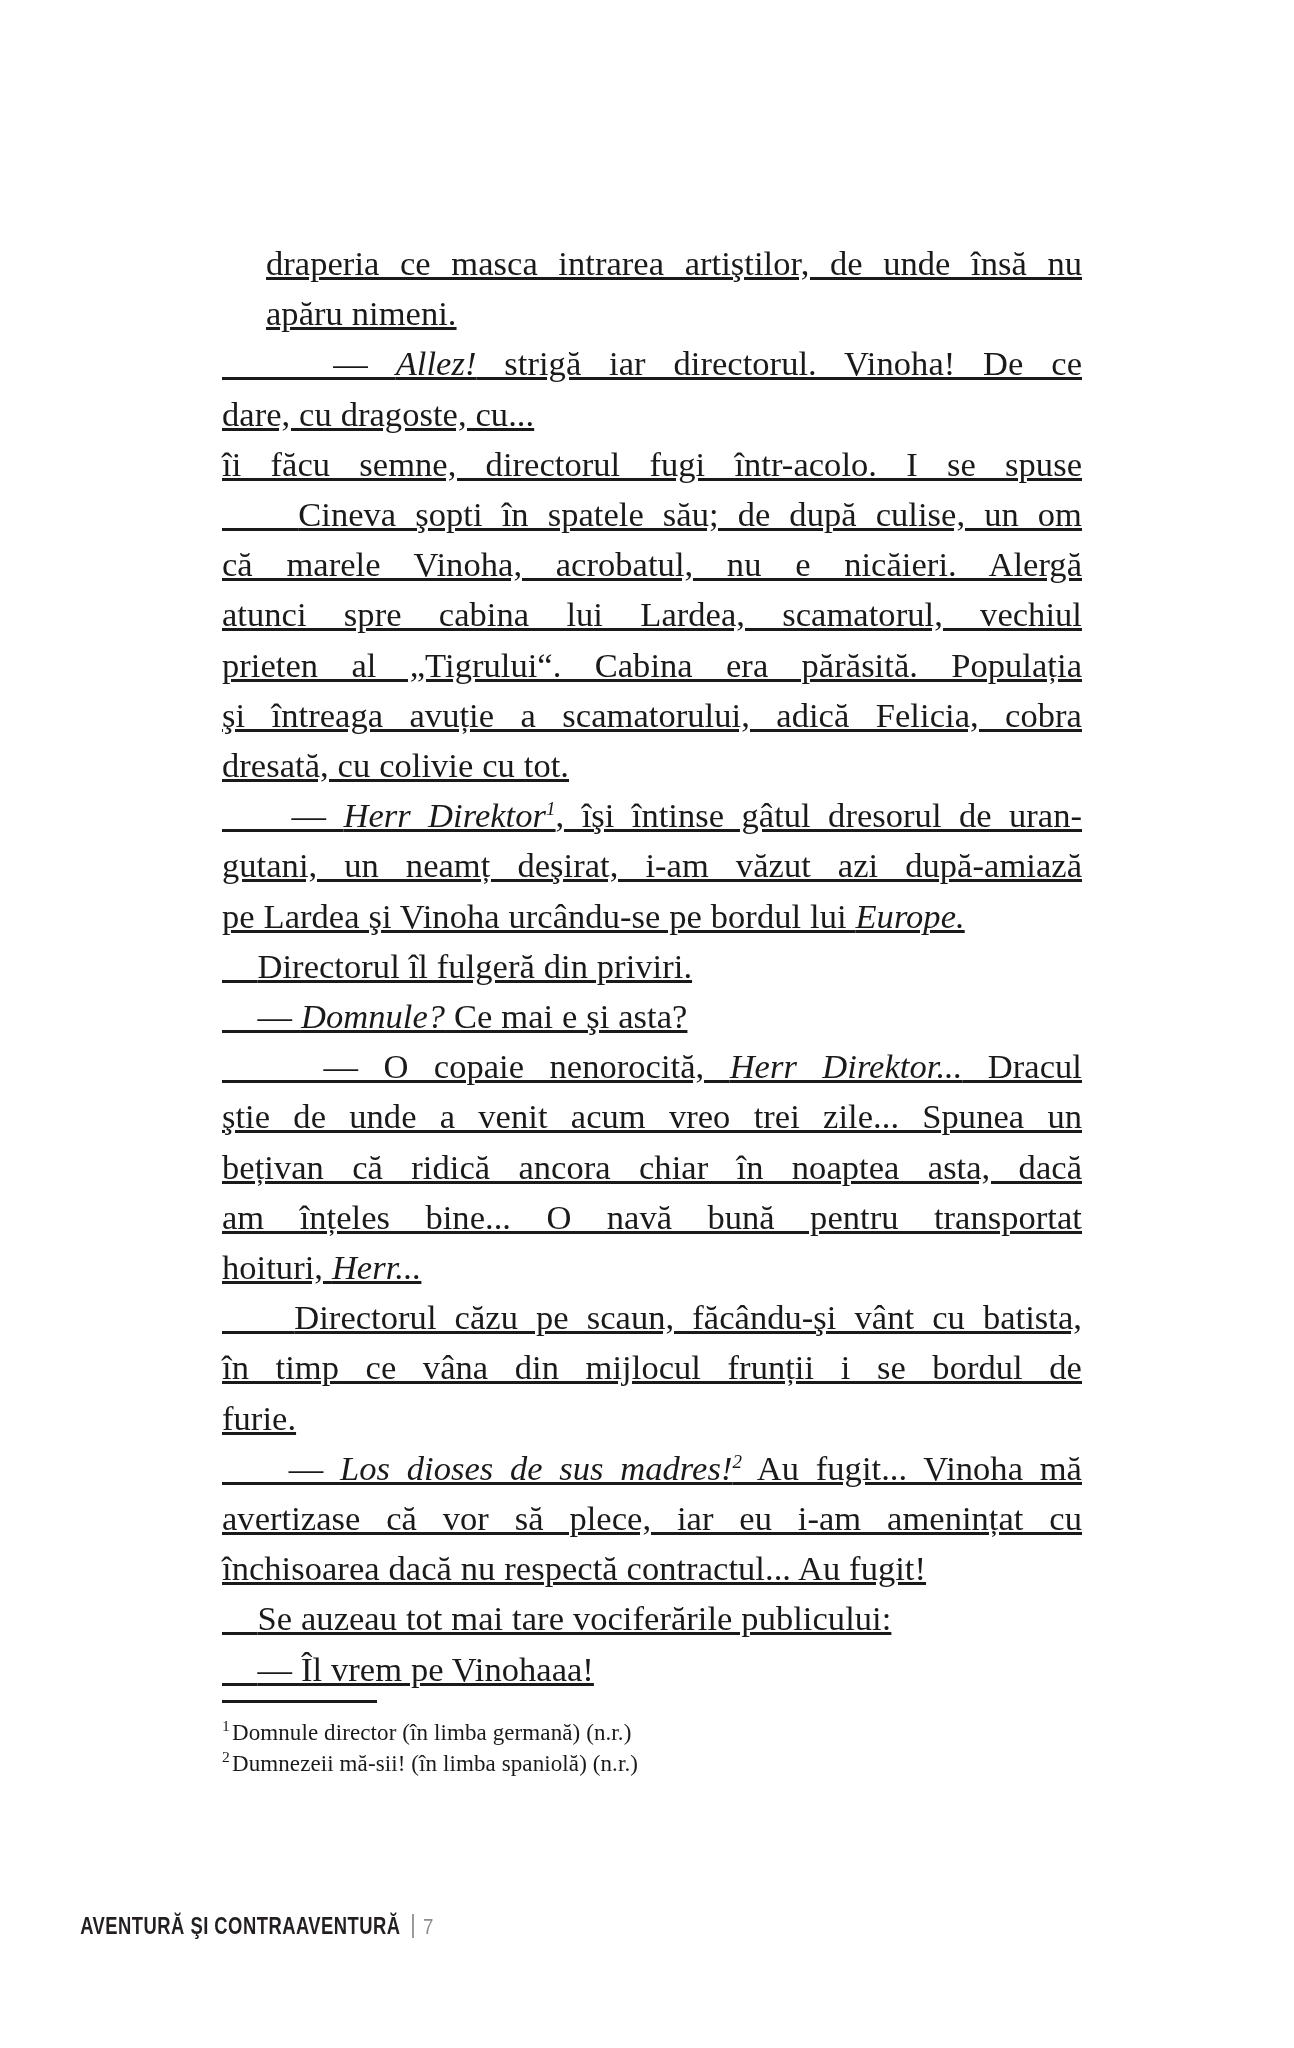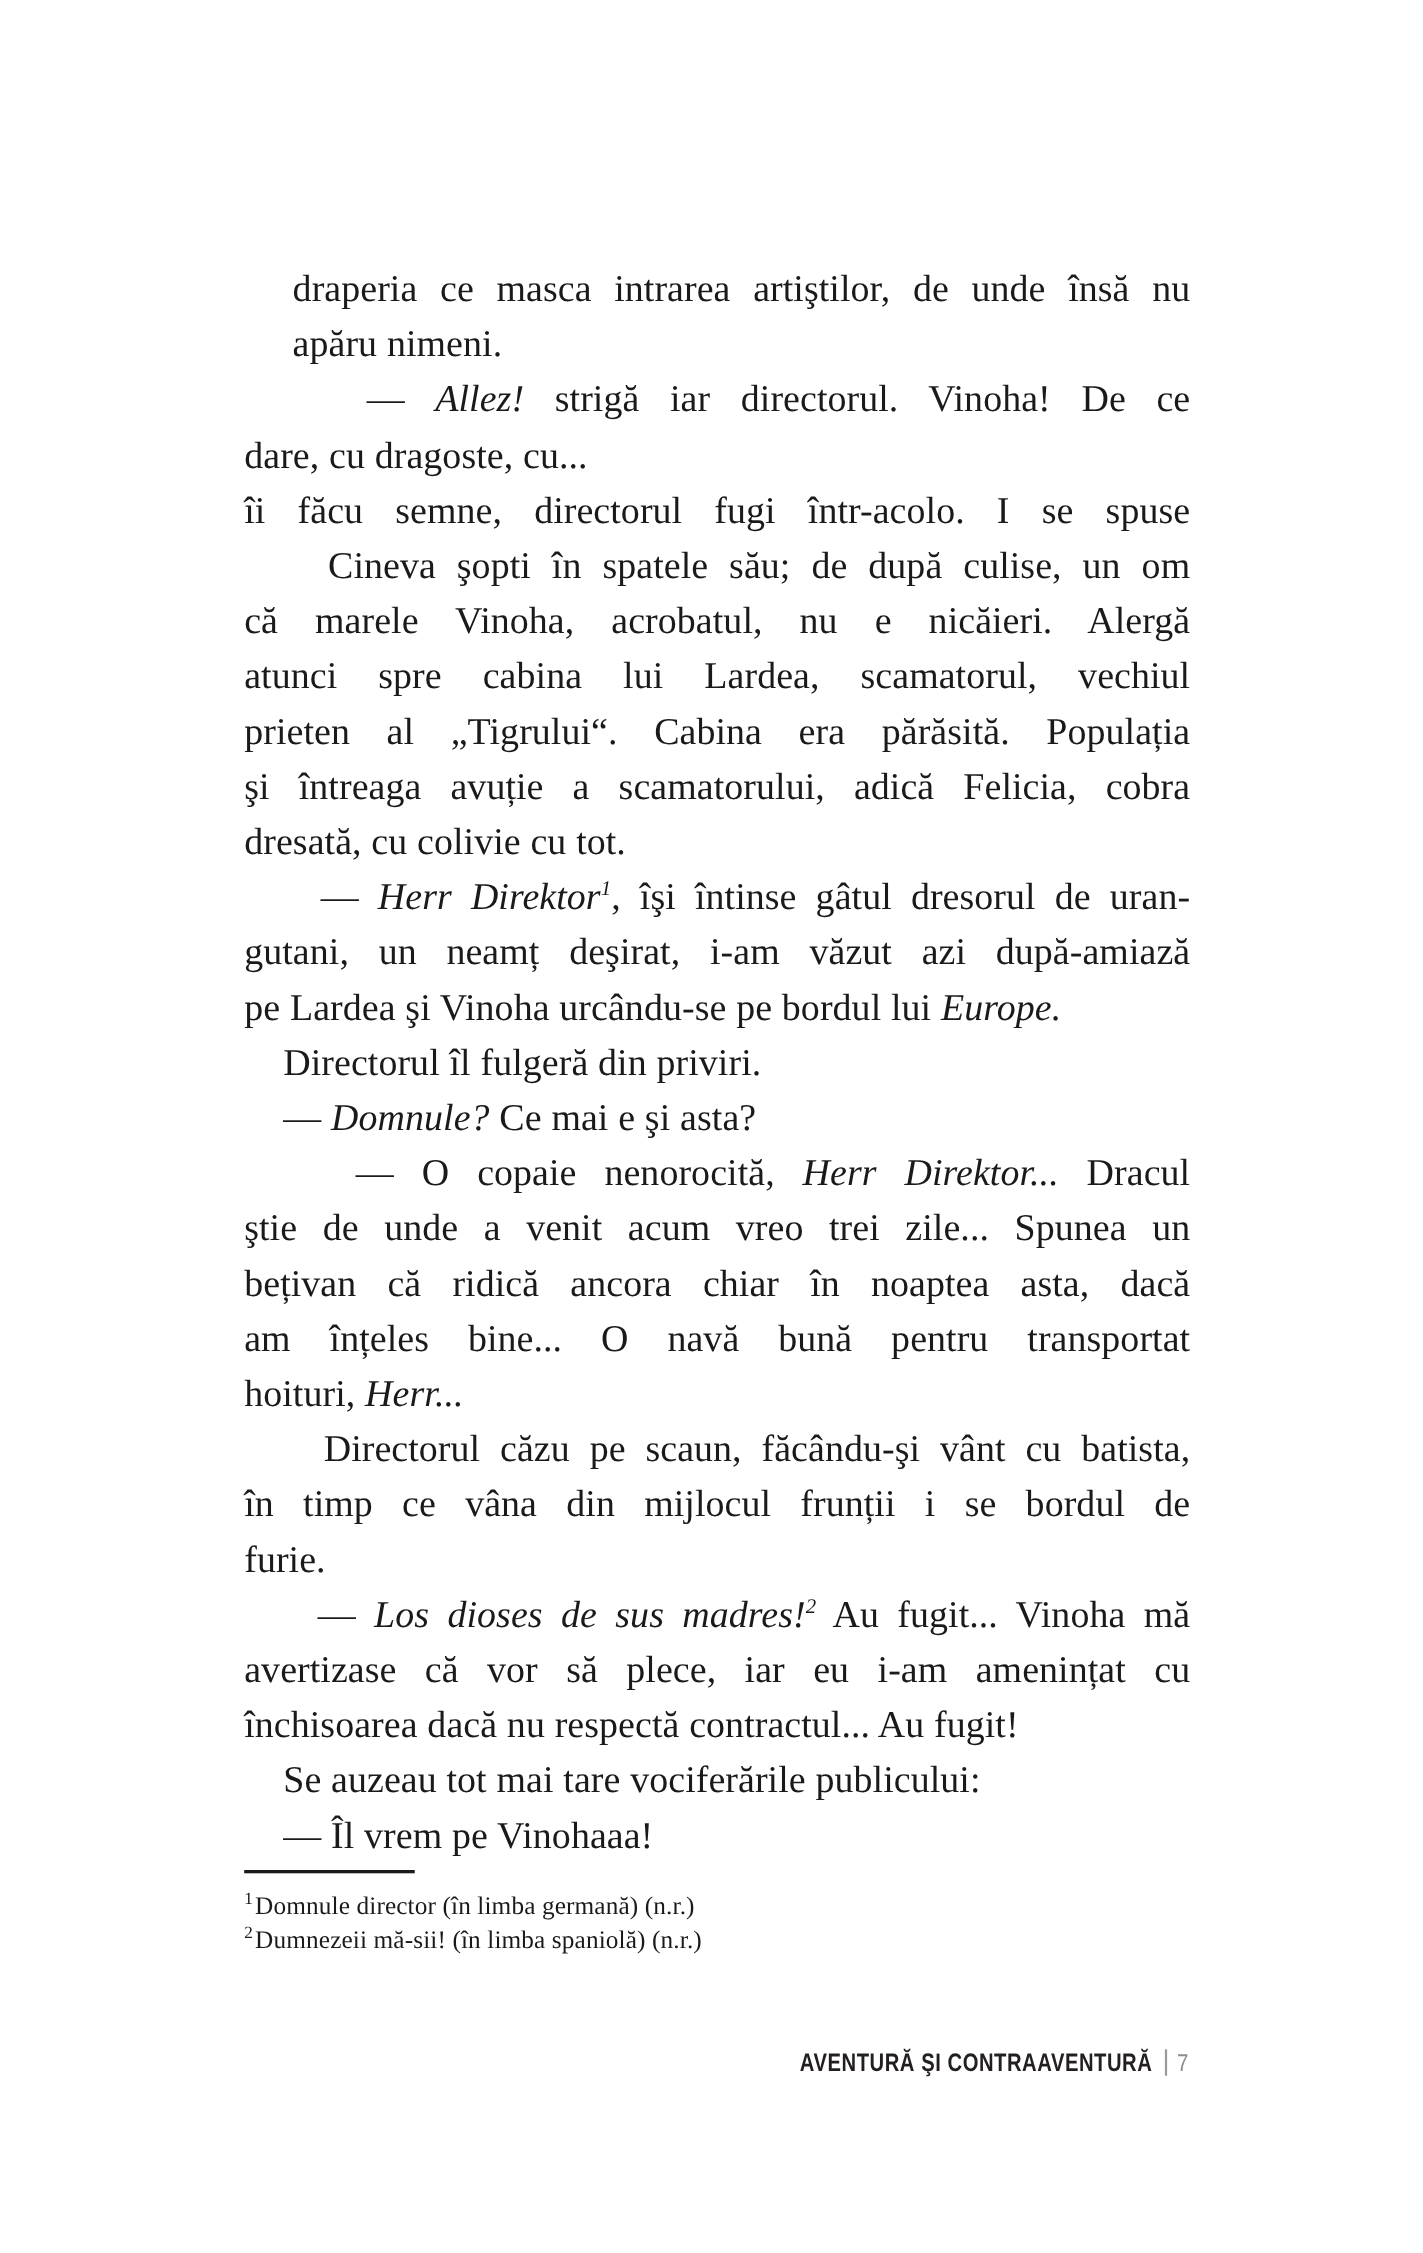--- a/index.html
+++ b/index.html
@@ -36,20 +36,21 @@
     margin: 0;
     font-size: 34.5px;
     line-height: 50.2px;
     text-align: justify;
     text-justify: inter-word;
     text-indent: 0;
     -webkit-hyphens: none;
     hyphens: none;
     letter-spacing: 0.05px;
     word-spacing: 0.2px;
+    text-decoration: underline;
   }
   .para.indent {
     text-indent: 44px;
   }
   .para.last-full > :last-child { }
 
   
   .para .jline {
     display: block;
     text-align: justify;
@@ -98,23 +99,22 @@
     font-style: normal;
     vertical-align: super;
     line-height: 0;
     margin-right: 2px;
   }
 
   
   #footer {
     position: absolute;
     left: 0;
-    top: 1862px;
+    top: 1913px;
     width: 1082px;
-    text-align: right;
     white-space: nowrap;
   }
   #footer-title {
     font-family: "Liberation Sans", "DejaVu Sans", sans-serif;
     font-weight: bold;
     font-size: 23px;
     letter-spacing: 0.6px;
     color: #231f20;
     transform: scaleX(0.80);
     transform-origin: right center;

